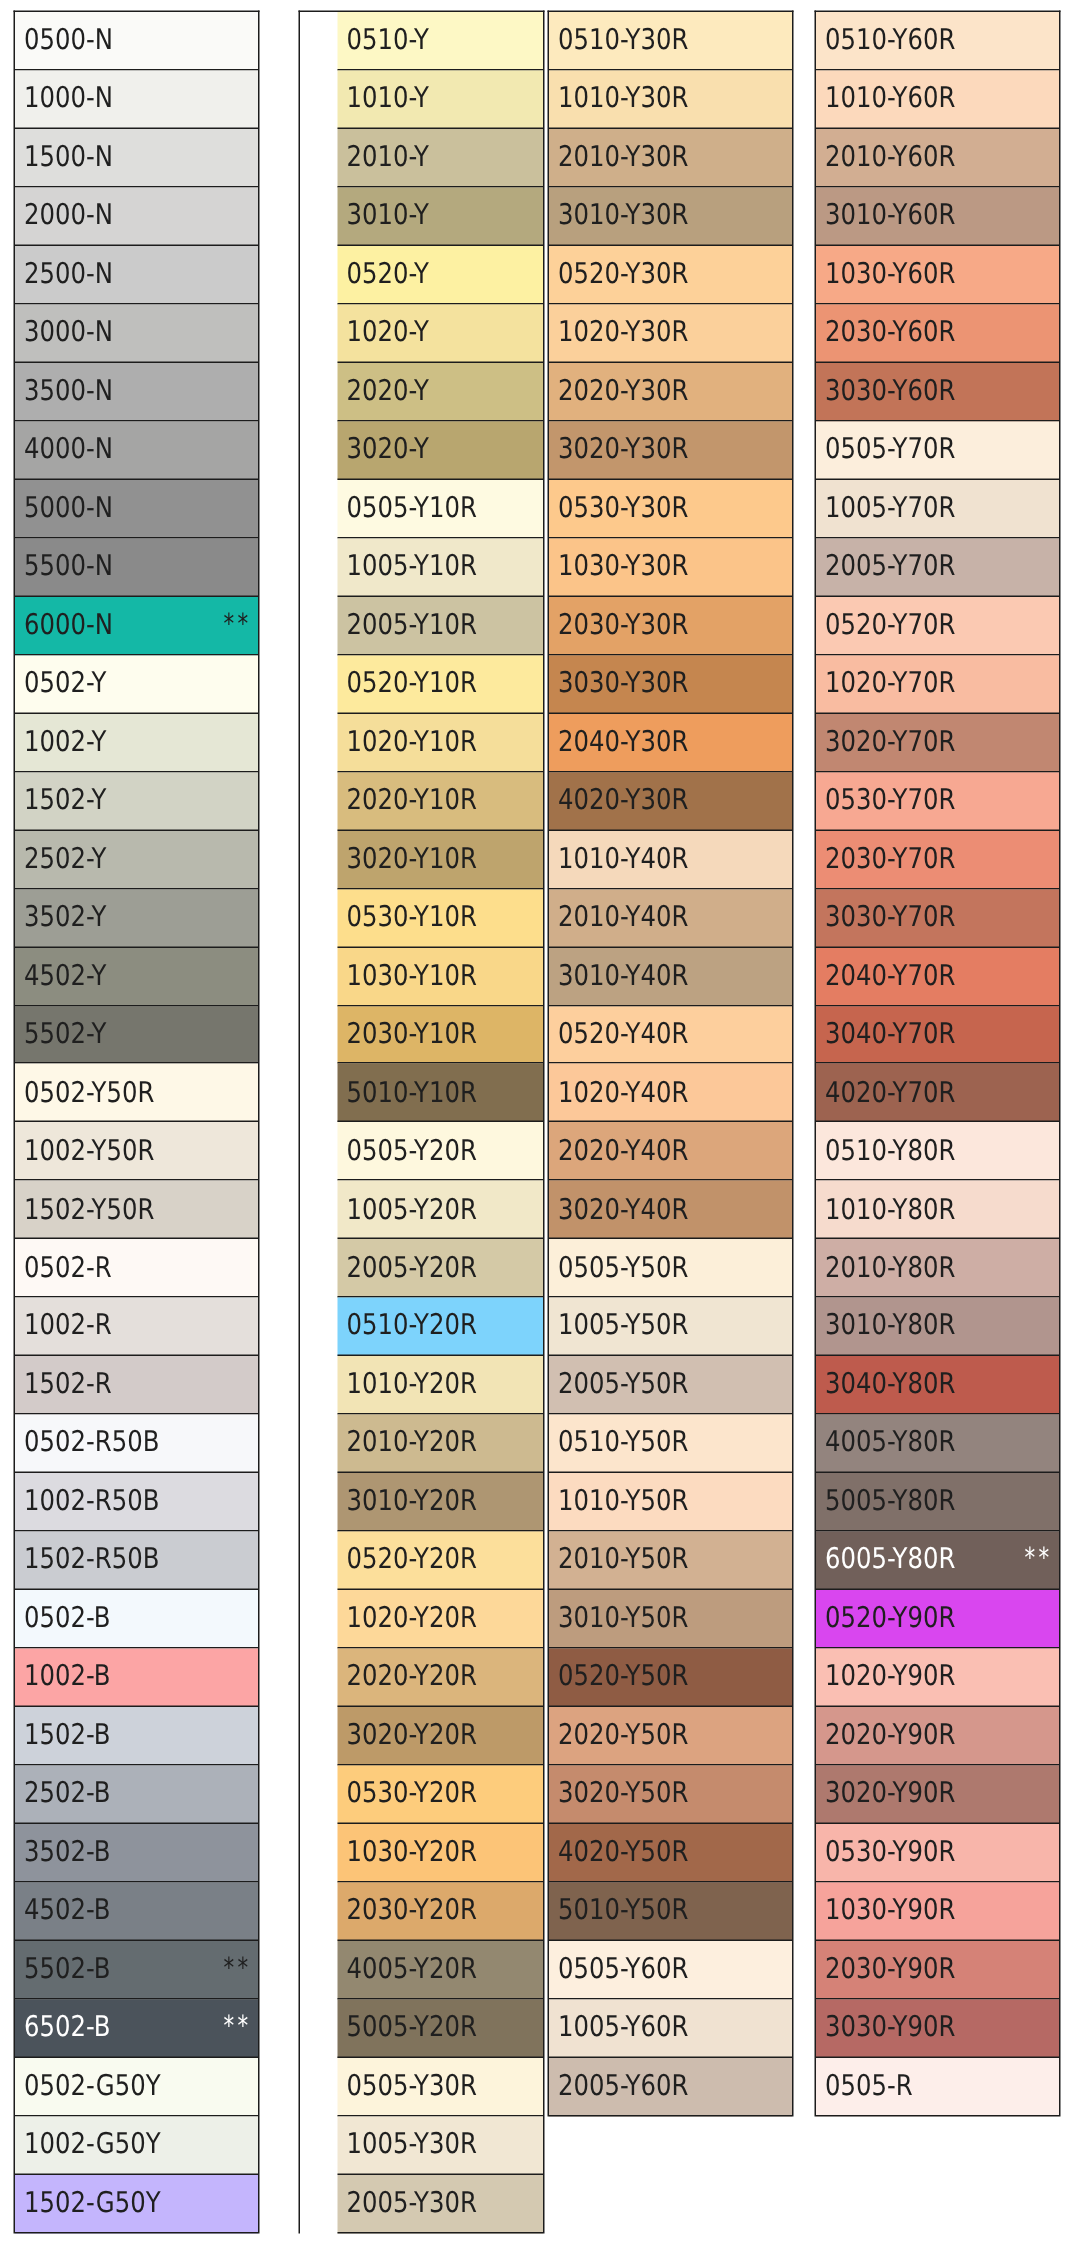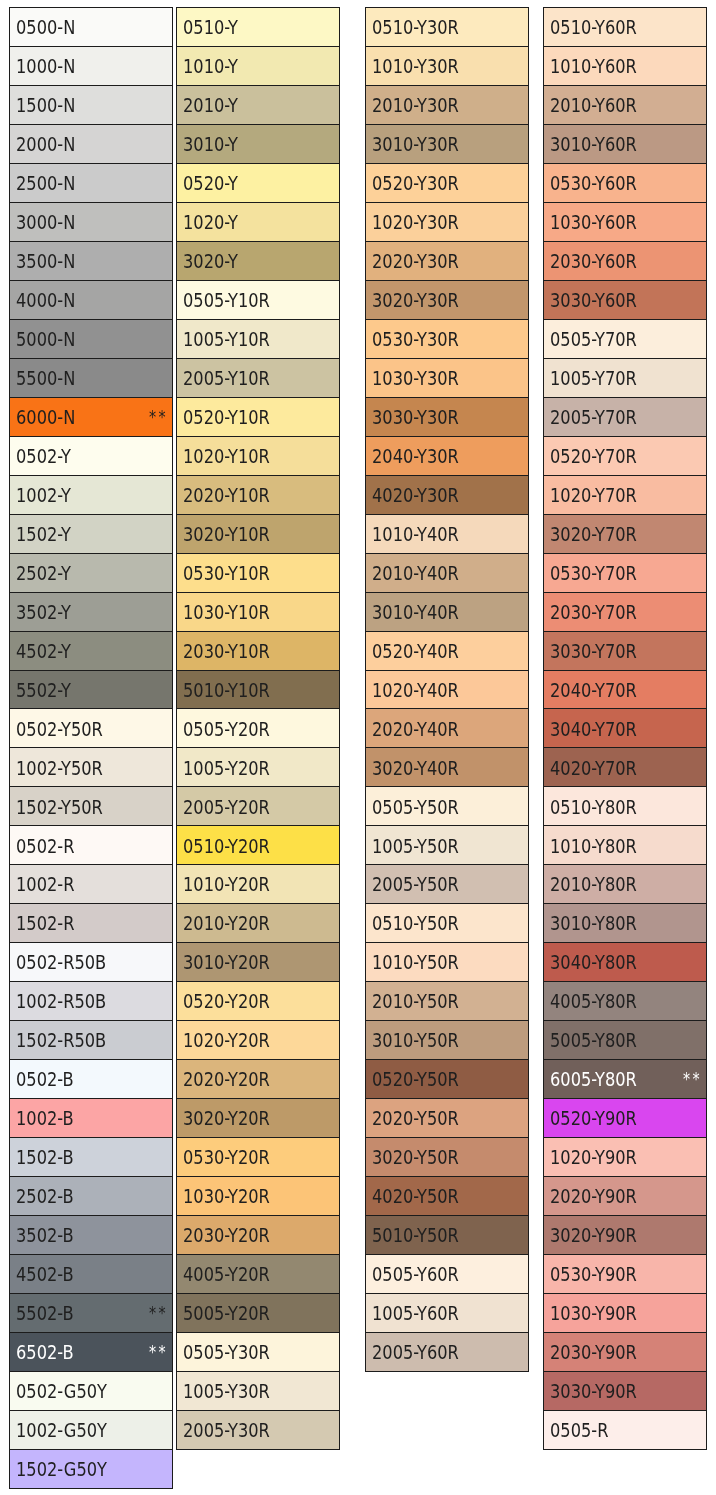--- a/index.html
+++ b/index.html
@@ -4,21 +4,21 @@
 <title>NCS Colour Swatch Chart</title>
 <style>
   html,body{margin:0;padding:0;background:#ffffff;}
   body{width:716px;height:1495px;overflow:hidden;
        font-family:"DejaVu Sans Condensed","DejaVu Sans",sans-serif;}
   #sheet{position:relative;width:716px;height:1495px;background:#ffffff;}
   .col{position:absolute;top:7.3px;width:164.3px;
        border-left:1.25px solid #1c1c1c;border-right:1.25px solid #1c1c1c;
        border-top:1.25px solid #1c1c1c;box-sizing:border-box;}
   .col.c1{left:8.7px;}
-  .col.c2{left:176px;}
+  .col.c2{left:199px;padding-left:25px;}
   .col.c3{left:364.7px;}
   .col.c4{left:542.7px;}
   .cell{position:relative;height:38.96px;box-sizing:border-box;
         border-bottom:1.25px solid #1c1c1c;}
   .code{position:absolute;left:6.4px;top:19.2px;
         transform:translateY(-50%) scaleX(0.95);transform-origin:left center;
         font-size:19px;line-height:1;color:#1f1f1f;white-space:nowrap;}
   .mark{position:absolute;right:4.5px;top:18.8px;
         transform:translateY(-50%) scaleX(0.86);transform-origin:right center;
         font-size:18.4px;line-height:1;color:#1f1f1f;white-space:nowrap;letter-spacing:2.6px;}
@@ -51,21 +51,21 @@
       </div>
    <div class="cell" style="background:#A5A5A4">
         <span class="code">4000-N</span>
       </div>
    <div class="cell" style="background:#919191">
         <span class="code">5000-N</span>
       </div>
    <div class="cell" style="background:#8A8A8A">
         <span class="code">5500-N</span>
       </div>
-   <div class="cell" style="background:#f97316">
+   <div class="cell" style="background:#14b8a6">
         <span class="code">6000-N</span>
         <span class="mark">**</span>
       </div>
    <div class="cell" style="background:#FEFDEE">
         <span class="code">0502-Y</span>
       </div>
    <div class="cell" style="background:#E5E7D5">
         <span class="code">1002-Y</span>
       </div>
    <div class="cell" style="background:#D2D3C5">
@@ -158,20 +158,23 @@
       </div>
    <div class="cell" style="background:#B4A97E">
         <span class="code">3010-Y</span>
       </div>
    <div class="cell" style="background:#FDF1A2">
         <span class="code">0520-Y</span>
       </div>
    <div class="cell" style="background:#F4E29E">
         <span class="code">1020-Y</span>
       </div>
+   <div class="cell" style="background:#CDBF85">
+        <span class="code">2020-Y</span>
+      </div>
    <div class="cell" style="background:#B8A66F">
         <span class="code">3020-Y</span>
       </div>
    <div class="cell" style="background:#FEFAE1">
         <span class="code">0505-Y10R</span>
       </div>
    <div class="cell" style="background:#F0E8CA">
         <span class="code">1005-Y10R</span>
       </div>
    <div class="cell" style="background:#CCC3A2">
@@ -203,21 +206,21 @@
       </div>
    <div class="cell" style="background:#FEF8DE">
         <span class="code">0505-Y20R</span>
       </div>
    <div class="cell" style="background:#F1E8C8">
         <span class="code">1005-Y20R</span>
       </div>
    <div class="cell" style="background:#D4C9A6">
         <span class="code">2005-Y20R</span>
       </div>
-   <div class="cell" style="background:#fde047">
+   <div class="cell" style="background:#7dd3fc">
         <span class="code">0510-Y20R</span>
       </div>
    <div class="cell" style="background:#F2E4B5">
         <span class="code">1010-Y20R</span>
       </div>
    <div class="cell" style="background:#CDBA90">
         <span class="code">2010-Y20R</span>
       </div>
    <div class="cell" style="background:#AE9672">
         <span class="code">3010-Y20R</span>
@@ -283,20 +286,23 @@
       </div>
    <div class="cell" style="background:#C2966C">
         <span class="code">3020-Y30R</span>
       </div>
    <div class="cell" style="background:#FDC98C">
         <span class="code">0530-Y30R</span>
       </div>
    <div class="cell" style="background:#FBC489">
         <span class="code">1030-Y30R</span>
       </div>
+   <div class="cell" style="background:#E3A266">
+        <span class="code">2030-Y30R</span>
+      </div>
    <div class="cell" style="background:#C5864F">
         <span class="code">3030-Y30R</span>
       </div>
    <div class="cell" style="background:#EE9D5D">
         <span class="code">2040-Y30R</span>
       </div>
    <div class="cell" style="background:#A1724A">
         <span class="code">4020-Y30R</span>
       </div>
    <div class="cell" style="background:#F5D9BB">
@@ -372,23 +378,20 @@
       </div>
    <div class="cell" style="background:#FCD9BC">
         <span class="code">1010-Y60R</span>
       </div>
    <div class="cell" style="background:#D2AE92">
         <span class="code">2010-Y60R</span>
       </div>
    <div class="cell" style="background:#BB9984">
         <span class="code">3010-Y60R</span>
       </div>
-   <div class="cell" style="background:#F8B38D">
-        <span class="code">0530-Y60R</span>
-      </div>
    <div class="cell" style="background:#F7A987">
         <span class="code">1030-Y60R</span>
       </div>
    <div class="cell" style="background:#EC9473">
         <span class="code">2030-Y60R</span>
       </div>
    <div class="cell" style="background:#C27458">
         <span class="code">3030-Y60R</span>
       </div>
    <div class="cell" style="background:#FCEEDC">

